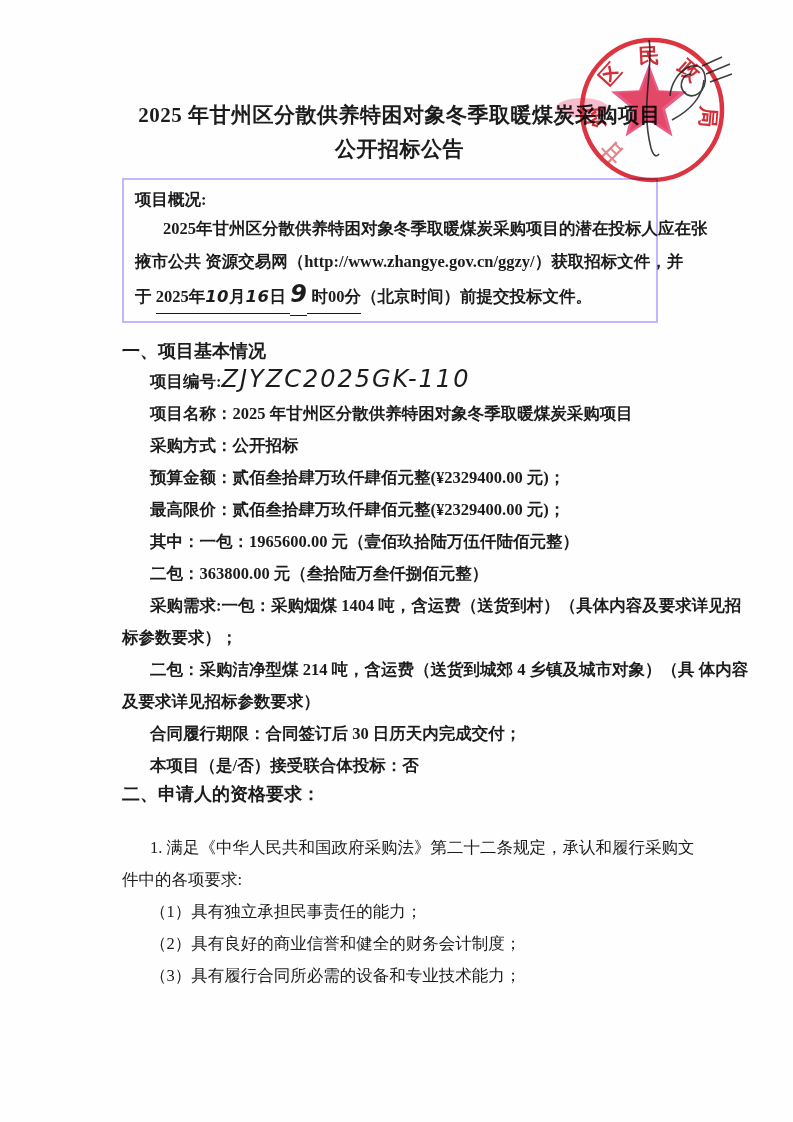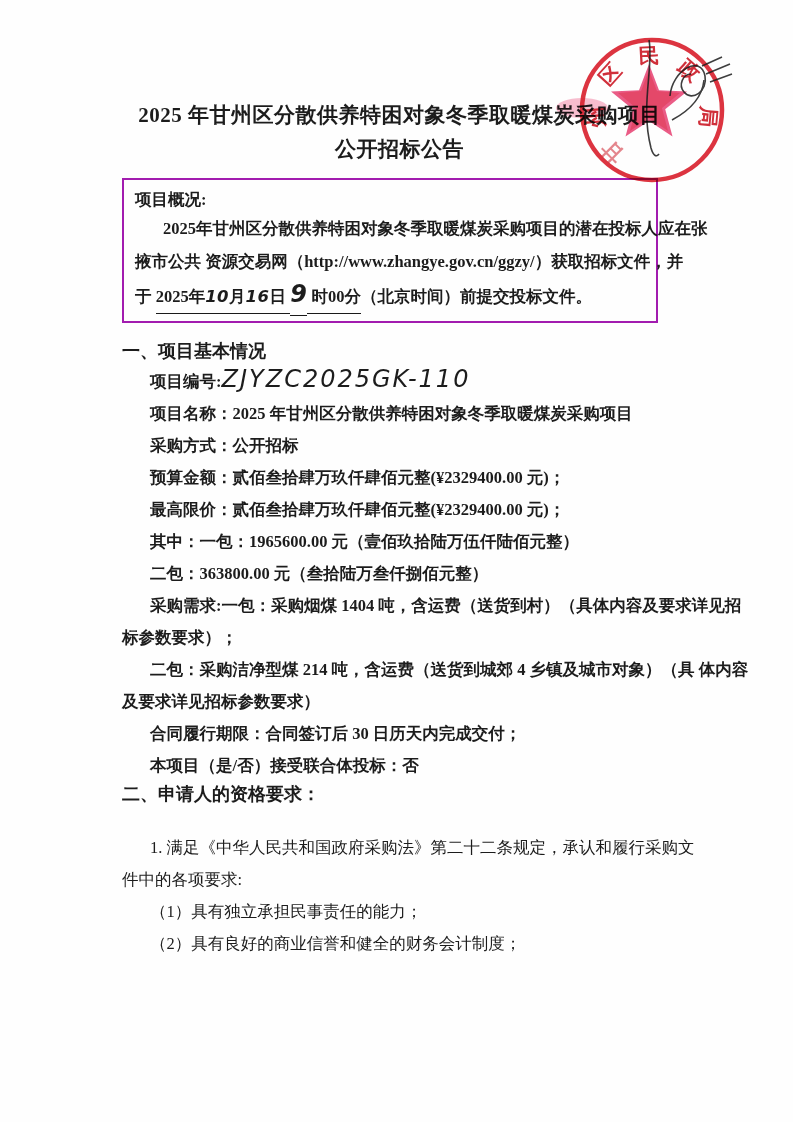--- a/index.html
+++ b/index.html
@@ -18,21 +18,21 @@
     text-align:center;
     font-size:21px;
     font-weight:700;
     line-height:30px;
     letter-spacing:.5px;
   }
   .title.second{margin-top:4px;}
   .overview-box{
     margin-top:14px;
     width:536px;
-    border:2px solid #a21caf;
+    border:2px solid #c4b5fd;
     box-sizing:border-box;
     padding:8px 10px 8px 11px;
   }
   .overview-label{
     font-size:16.5px;
     font-weight:700;
     line-height:24px;
   }
   .line{
     margin:0;
@@ -116,20 +116,21 @@
       </div>
   </div>
 
   <div class="sec">
     <p class="sec-heading second">二、申请人的资格要求：</p>
     <div class="sec2-lines">
         <p class="line first"><span>1. 满足《中华人民共和国政府采购法》第二十二条规定，承认和履行采购文</span></p>
         <p class="line "><span>件中的各项要求:</span></p>
         <p class="line first"><span>（1）具有独立承担民事责任的能力；</span></p>
         <p class="line first"><span>（2）具有良好的商业信誉和健全的财务会计制度；</span></p>
+        <p class="line first"><span>（3）具有履行合同所必需的设备和专业技术能力；</span></p>
       </div>
   </div>
 
   <svg class="stamp" viewBox="0 0 220 220">
 
     <ellipse cx="30" cy="100" rx="26" ry="10" opacity="0.45" fill="#ef6e95"></ellipse>
 
     <circle cx="100" cy="102" r="70" fill="none" stroke-width="4.5" opacity="0.92" stroke="#da2330"></circle>
 
     <polygon points="97,56 107,82.3 135,83.6 113.2,101.3 120.5,128.4 97,113 73.5,128.4 80.8,101.3 59,83.6 87,82.3" opacity="0.85" fill="#e73f72"></polygon>

